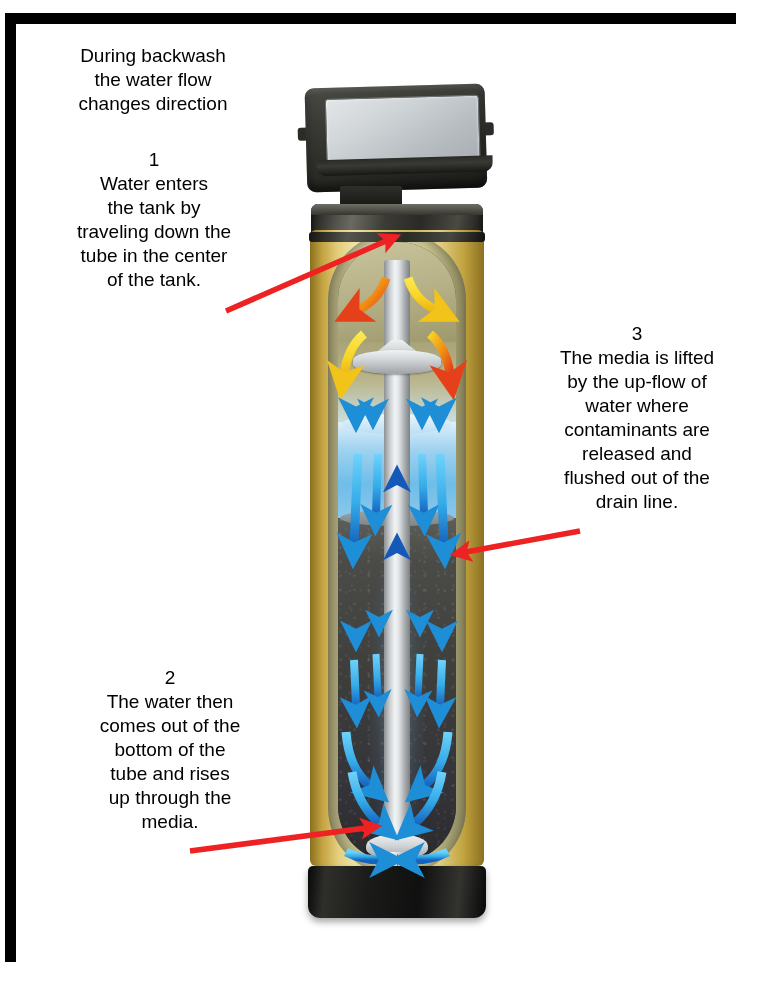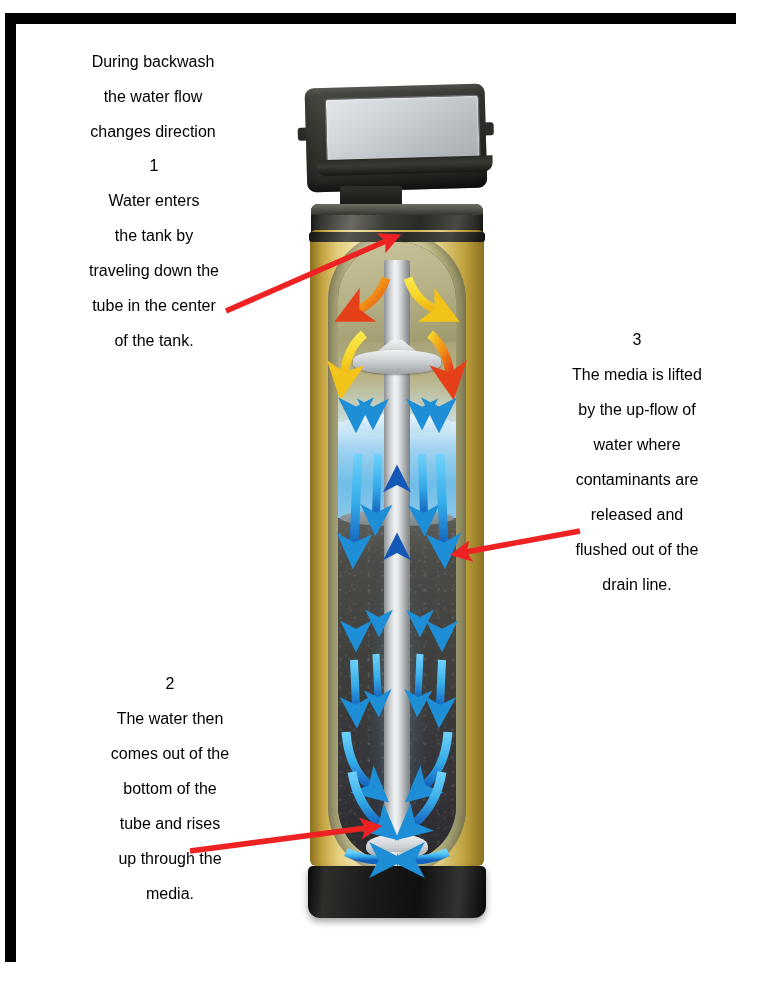--- a/index.html
+++ b/index.html
@@ -8,21 +8,21 @@
     font-family:"Liberation Sans", sans-serif;
     position:relative;overflow:hidden;
   }
   #stage{position:absolute;left:0;top:0;width:774px;height:1001px;background:#fff;}
 
   
   .frame-top{position:absolute;left:5px;top:13px;width:731px;height:11px;background:#000;}
   .frame-left{position:absolute;left:5px;top:13px;width:11px;height:949px;background:#000;}
 
   
-  .callout{position:absolute;color:#000;font-size:16px;line-height:35px;text-align:center;white-space:pre-line;}
+  .callout{position:absolute;color:#000;font-size:19px;line-height:24px;text-align:center;white-space:pre-line;}
   #callout-intro{left:24px;top:44px;width:258px;}
   #callout-1{left:20px;top:148px;width:268px;}
   #callout-2{left:40px;top:666px;width:260px;}
   #callout-3{left:506px;top:322px;width:262px;}
 
   
   #arrows{position:absolute;left:0;top:0;width:774px;height:1001px;pointer-events:none;}
 
   
   #unit{position:absolute;left:272px;top:82px;width:250px;height:835px;}

